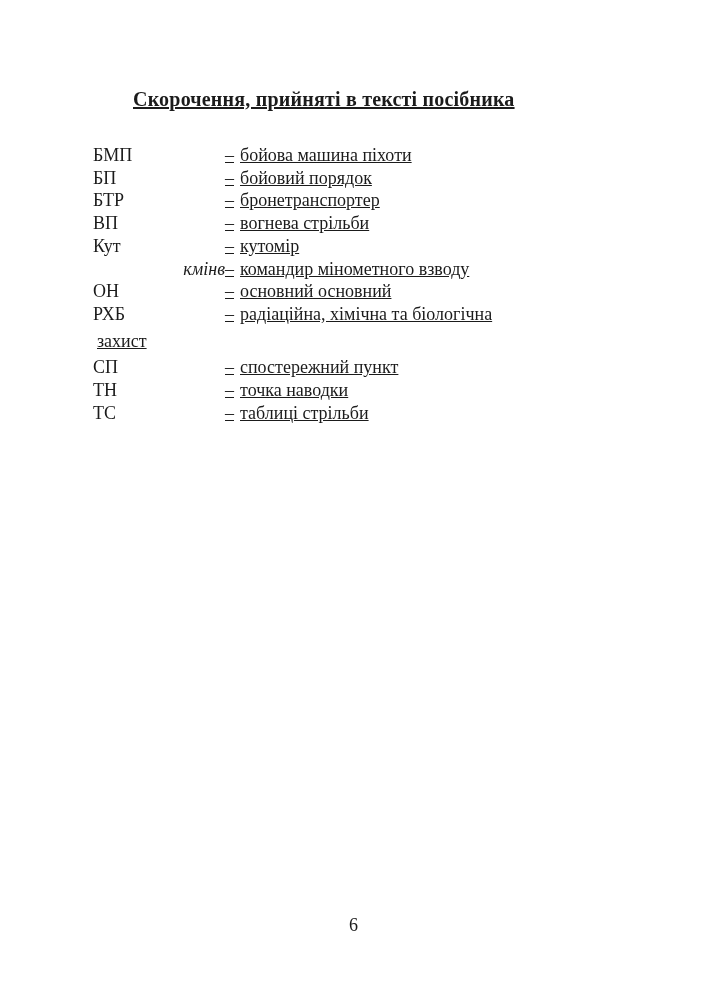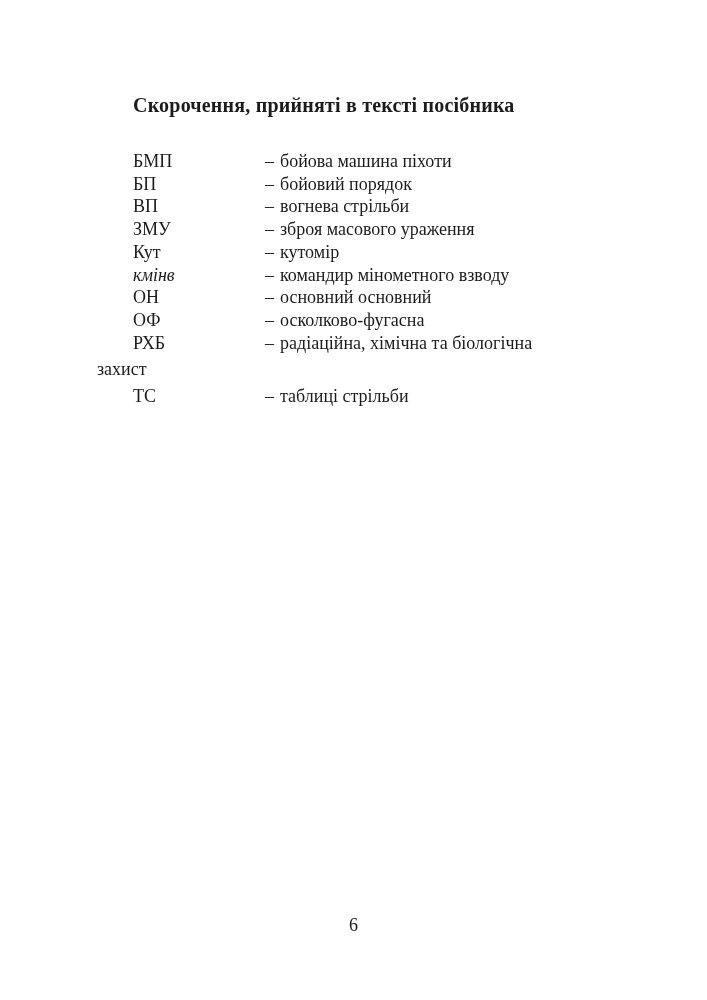--- a/index.html
+++ b/index.html
@@ -11,48 +11,49 @@
     width: 707px;
     height: 1000px;
     position: relative;
     font-family: "Liberation Serif", "DejaVu Serif", serif;
     color: #1b1b1b;
     overflow: hidden;
   }
   .content {
     position: absolute;
     left: 93px;
-    top: 92px;
+    top: 86px;
     width: 545px;
+    text-decoration: underline;
   }
   .title {
     margin: 0;
     font-weight: bold;
     font-size: 20px;
     line-height: 26px;
     text-indent: 40px;
     letter-spacing: 0.2px;
   }
   .entries {
     margin-top: 32px;
     font-size: 18px;
   }
   .entry {
     margin: 0;
     line-height: 22.7px;
     white-space: nowrap;
   }
   .abbr {
     display: inline-block;
-    margin-left: 40px;
     width: 132px;
     vertical-align: top;
   }
   .abbr.italic {
     font-style: italic;
+    text-align: right;
   }
   .def { }
   .dash {
     margin-right: 6px;
   }
   .cont {
     margin: 4px;
     line-height: 22.7px;
     text-indent: 0;
   }
@@ -67,25 +68,26 @@
 </style>
 </head>
 <body>
 
 <div class="content">
   <p class="title">Скорочення, прийняті в тексті посібника</p>
 
   <div class="entries" id="entries">
       <p class="entry"><span class="abbr">БМП</span><span class="def"><span class="dash">–</span><span>бойова машина піхоти</span></span></p>
       <p class="entry"><span class="abbr">БП</span><span class="def"><span class="dash">–</span><span>бойовий порядок</span></span></p>
+      <p class="entry"><span class="abbr">БТР</span><span class="def"><span class="dash">–</span><span>бронетранспортер</span></span></p>
       <p class="entry"><span class="abbr">ВП</span><span class="def"><span class="dash">–</span><span>вогнева стрільби</span></span></p>
-      <p class="entry"><span class="abbr">ЗМУ</span><span class="def"><span class="dash">–</span><span>зброя масового ураження</span></span></p>
       <p class="entry"><span class="abbr">Кут</span><span class="def"><span class="dash">–</span><span>кутомір</span></span></p>
       <p class="entry"><span class="abbr italic">кмінв</span><span class="def"><span class="dash">–</span><span>командир мінометного взводу</span></span></p>
       <p class="entry"><span class="abbr">ОН</span><span class="def"><span class="dash">–</span><span>основний основний</span></span></p>
-      <p class="entry"><span class="abbr">ОФ</span><span class="def"><span class="dash">–</span><span>осколково-фугасна</span></span></p>
       <p class="entry"><span class="abbr">РХБ</span><span class="def"><span class="dash">–</span><span>радіаційна, хімічна та біологічна</span></span></p>
       <p class="cont">захист</p>
+      <p class="entry"><span class="abbr">СП</span><span class="def"><span class="dash">–</span><span>спостережний пункт</span></span></p>
+      <p class="entry"><span class="abbr">ТН</span><span class="def"><span class="dash">–</span><span>точка наводки</span></span></p>
       <p class="entry"><span class="abbr">ТС</span><span class="def"><span class="dash">–</span><span>таблиці стрільби</span></span></p>
     </div>
 </div>
 
 <div class="page-number">6</div>
 
 </body></html>

